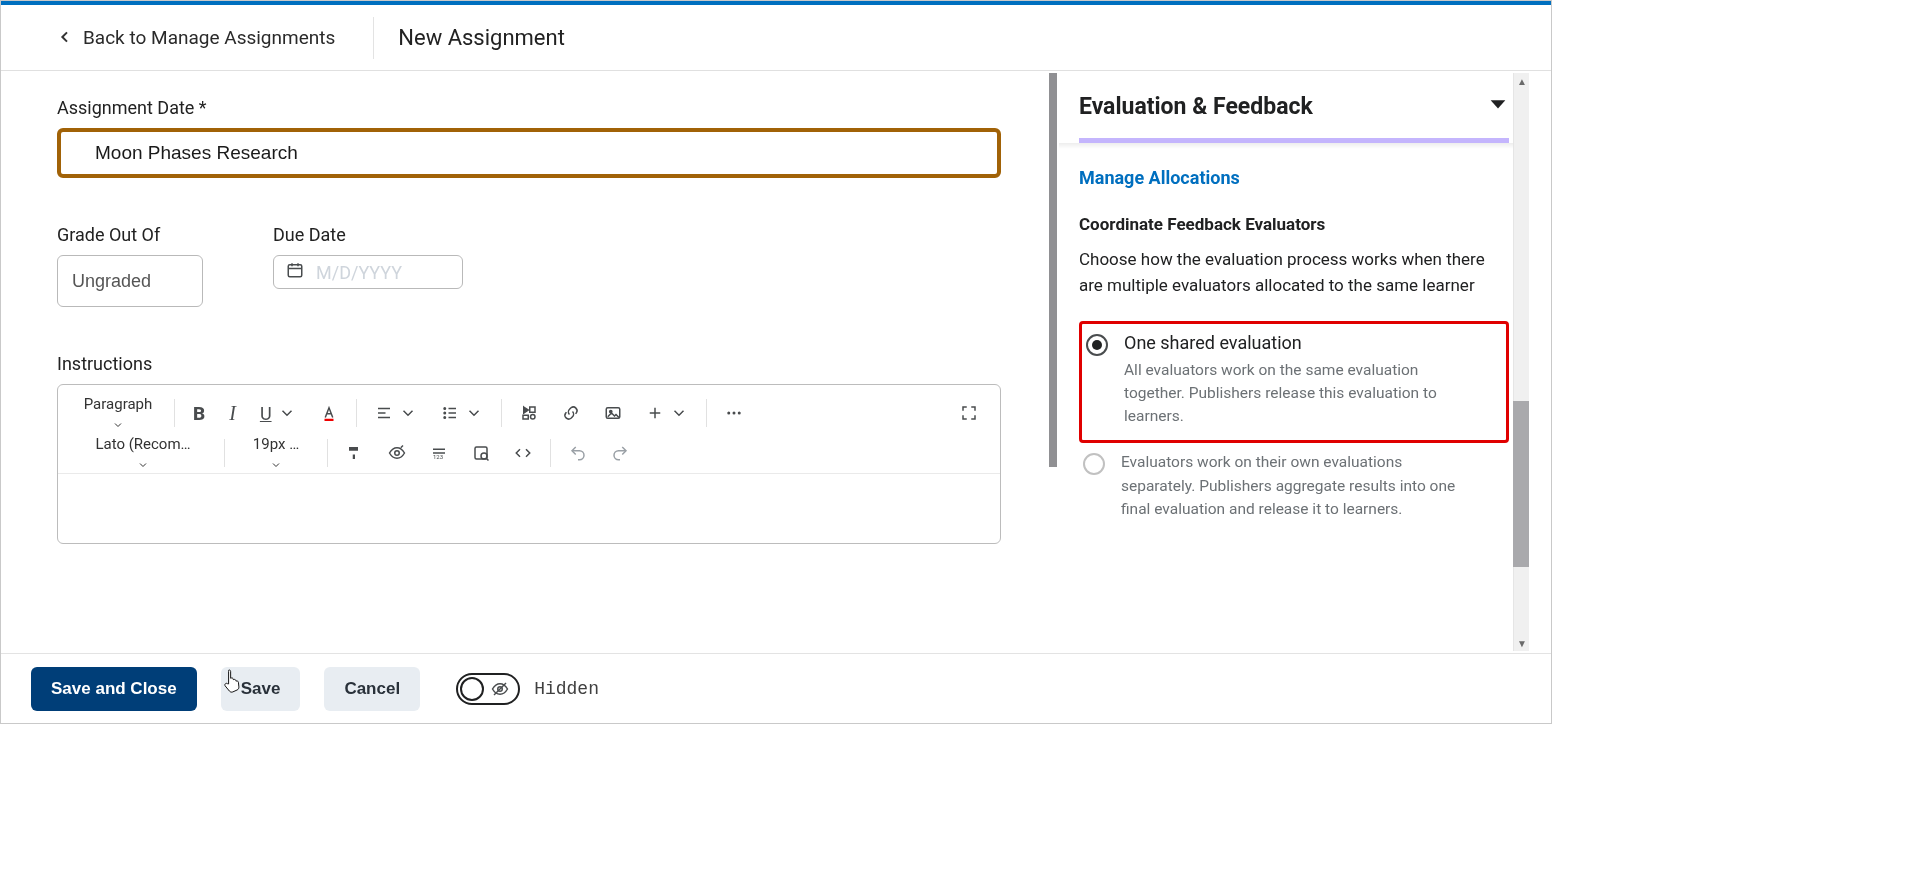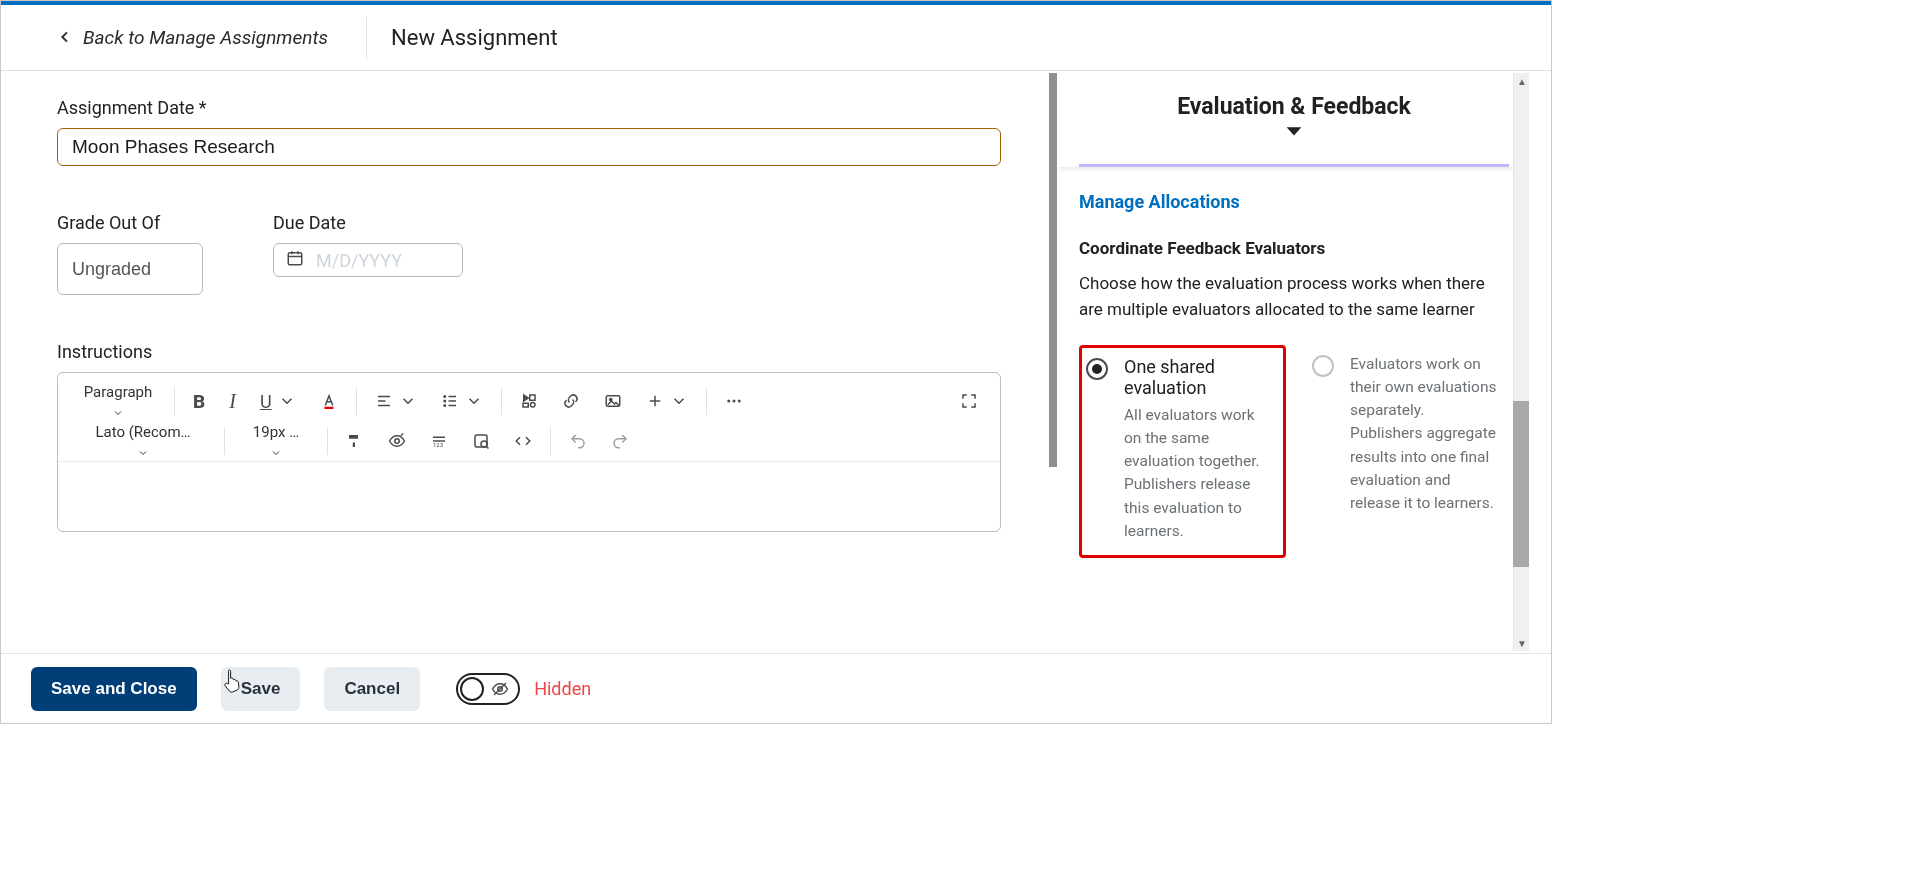--- a/index.html
+++ b/index.html
@@ -25,21 +25,20 @@
   }
   .back-link {
     display: flex;
     align-items: center;
     gap: 10px;
     padding: 0 28px 0 56px;
     height: 100%;
     cursor: pointer;
     font-size: 19px;
     color: #2a2a2a;
-    font-style: italic;
   }
   .back-link .chev {
     font-size: 24px;
     color: #333;
     transform: translateY(-1px);
   }
   .header-divider {
     width: 1px;
     height: 42px;
     background: #e3e3e3;
@@ -76,24 +75,24 @@
     border-radius: 0;
   }
   .label {
     font-size: 18px;
     color: #222;
     margin-bottom: 10px;
     font-weight: 400;
   }
   .title-input {
     width: 944px;
-    height: 38px;
-    border: 1px solid #a16207;
+    height: 50px;
+    border: 4px solid #a16207;
     border-radius: 6px;
-    padding: 0 14px;
+    padding: 0 34px;
     font-size: 19px;
     color: #1a1a1a;
     outline: none;
   }
   .standards-link {
     color: #006fbf;
     font-weight: 700;
     font-size: 18px;
     margin-top: 36px;
     display: inline-block;
@@ -206,25 +205,23 @@
     position: absolute;
     right: 0;
     top: 328px;
     width: 16px;
     height: 166px;
     background: #a9a9ac;
   }
   .panel-header {
     display: flex;
     justify-content: space-between;
-    align-items: center;
     padding: 0 0 18px 0;
-    border-bottom: 3px solid #c4b5fd;
+    border-bottom: 5px solid #c4b5fd;
     position: relative;
-    flex-direction: column;
   }
   .panel-header h2 {
     font-size: 23px;
     font-weight: 700;
     color: #202122;
   }
   .panel-shadow {
     height: 6px;
     background: linear-gradient(#00000012, transparent);
     margin: 0 -20px 18px -20px;
@@ -243,21 +240,21 @@
     margin-bottom: 12px;
     color: #202122;
   }
   .coord-desc {
     font-size: 17px;
     color: #202122;
     line-height: 1.55;
     margin-bottom: 22px;
     max-width: 410px;
   }
-  .radio-group { display: flex; flex-direction: row; gap: 22px; }
+  .radio-group { display: flex; flex-direction: column; }
   .radio-card {
     display: flex;
     gap: 16px;
     padding: 8px 10px 12px 4px;
     border-radius: 4px;
   }
   .radio-card.highlight {
     border: 3px solid #e00000;
     padding: 8px 10px 12px 4px;
   }
@@ -342,21 +339,21 @@
     position: absolute;
     top: 2px;
     left: 2px;
   }
   .toggle-eye {
     position: absolute;
     right: 9px;
     top: 5px;
     color:#494c4e;
   }
-  .hidden-label { font-size: 18px; color: #ef4444; }
+  .hidden-label { font-size: 18px; color: #404040; font-family: Liberation Mono, monospace; }
   .cursor-hand {
     position: absolute;
     left: 190px;
     bottom: 12px;
     color: #fff;
     pointer-events: none;
   }
   .chev-down {
     cursor: pointer;
   }

